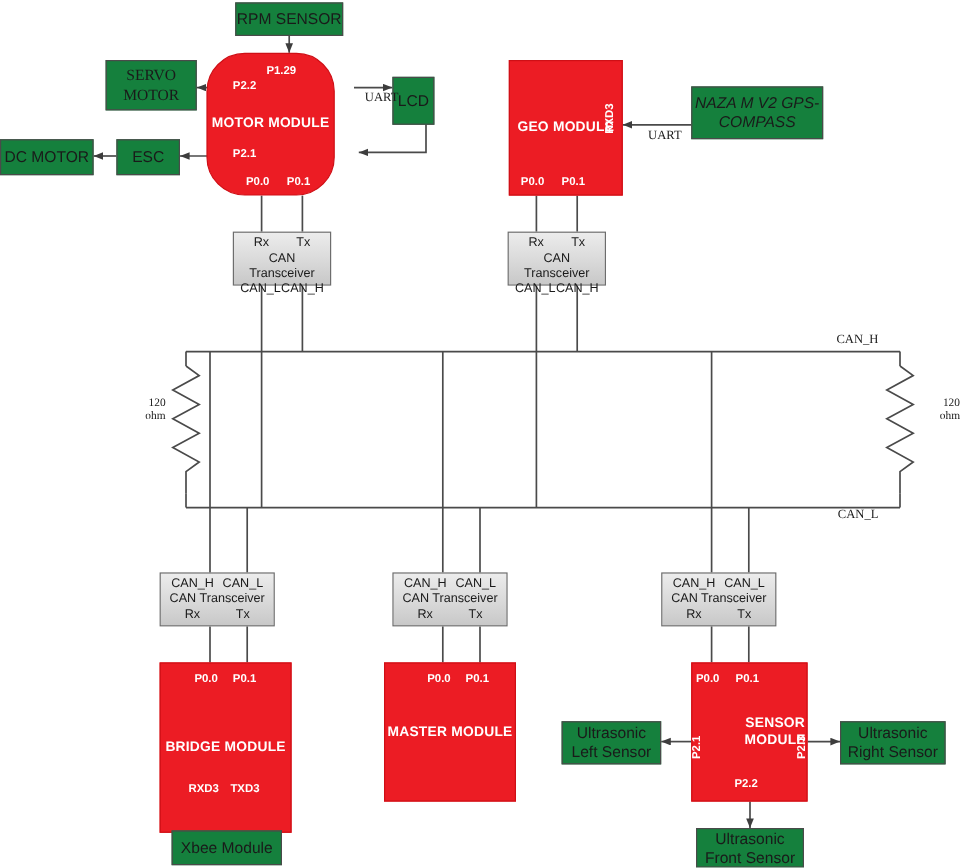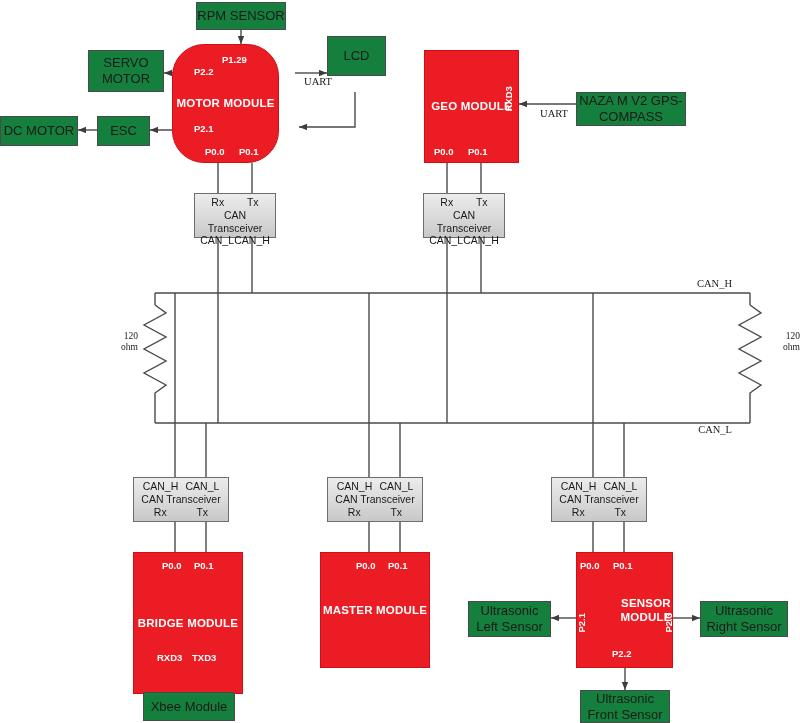--- a/index.html
+++ b/index.html
@@ -149,42 +149,42 @@
       <path d="M673,618 L700,618" marker-end="url(#arw)"></path>
 
       <path d="M625,668 L625,690" marker-end="url(#arw)"></path>
     </g>
   </svg>
 
   <div class="box plain" style="left:196px;top:2px;width:90px;height:28px;">
     <span>RPM SENSOR</span>
   </div>
 
-  <div class="box plain" style="left:88px;top:50px;width:76px;height:42px;flex-direction:column;">
+  <div class="box plain" style="left:88px;top:50px;width:76px;height:42px;flex-direction:column;font-family:Liberation Serif, serif;">
     <span>SERVO</span>
     <span>MOTOR</span>
   </div>
 
   <div class="box plain" style="left:0px;top:116px;width:78px;height:30px;">
     <span>DC MOTOR</span>
   </div>
 
   <div class="box plain" style="left:97px;top:116px;width:53px;height:30px;">
     <span>ESC</span>
   </div>
 
-  <div class="box plain" style="left:327px;top:36px;width:59px;height:40px;">
+  <div class="box plain" style="left:327px;top:64px;width:35px;height:40px;">
     <span>LCD</span>
   </div>
 
   <div class="lbl" style="left:292px;top:76px;width:40px;">
     <span>UART</span>
   </div>
 
-  <div class="box plain" style="left:576px;top:92px;width:110px;height:34px;flex-direction:column;">
+  <div class="box plain" style="left:576px;top:72px;width:110px;height:44px;flex-direction:column;font-style:italic;">
     <span>NAZA M V2 GPS-</span>
     <span>COMPASS</span>
   </div>
 
   <div class="lbl" style="left:528px;top:108px;width:40px;">
     <span>UART</span>
   </div>
 
   <div class="box module" style="left:172px;top:44px;width:107px;height:119px;border-radius:32px;">
     <span>MOTOR MODULE</span>

